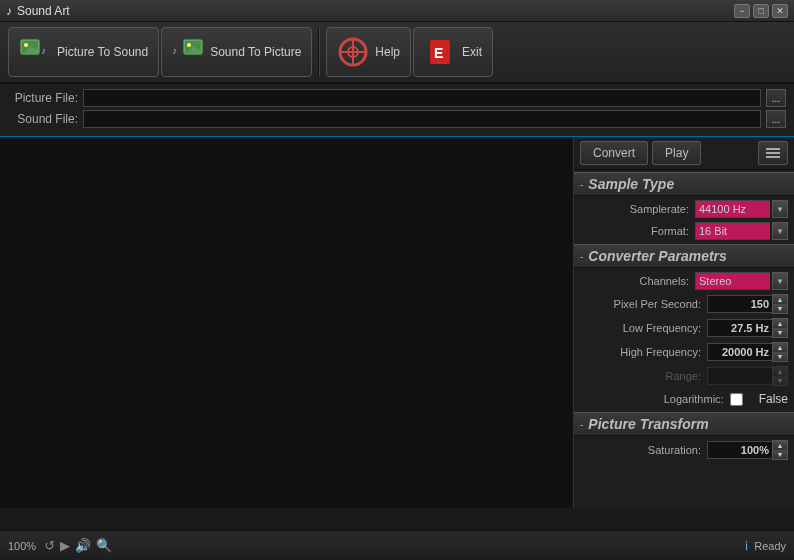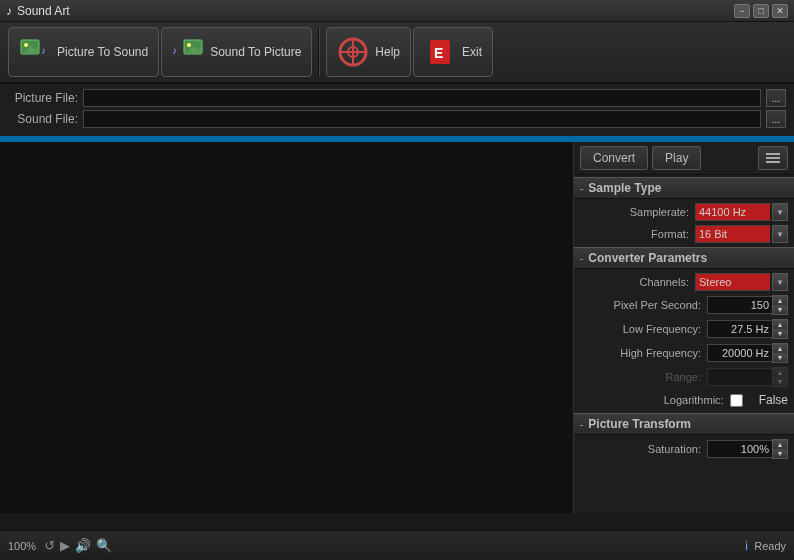--- a/index.html
+++ b/index.html
@@ -84,21 +84,21 @@
       height: 50px;
       background: #111;
       border-right: 1px solid #444;
       margin: 0 4px;
     }
 
     
     #filearea {
       background: #1e1e1e;
       padding: 5px 8px;
-      border-bottom: 6px solid #0369a1;
+      border-bottom: 1px solid #0369a1;
     }
     .file-row {
       display: flex;
       align-items: center;
       margin-bottom: 3px;
       gap: 5px;
     }
     .file-label {
       color: #aaa;
       width: 70px;
@@ -185,22 +185,23 @@
       border-top: 1px solid #555;
       border-bottom: 1px solid #111;
     }
     .section-collapse {
       color: #aaa;
       margin-right: 5px;
       font-size: 10px;
     }
     .section-title {
       color: #bbb;
-      font-size: 12px;
+      font-size: 14px;
       font-weight: bold;
+      font-style: italic;
     }
 
     
     .param-row {
       display: flex;
       align-items: center;
       padding: 2px 6px;
       min-height: 22px;
     }
     .param-label {
@@ -264,21 +265,21 @@
       font-size: 12px;
     }
 
     .select-with-arrow {
       display: flex;
       align-items: center;
     }
     .select-box {
       width: 75px;
       height: 18px;
-      background: #b91c1c;
+      background: #be185d;
       border: 1px solid #444;
       border-right: none;
       color: #ccc;
       font-size: 11px;
       padding: 0 3px;
       display: flex;
       align-items: center;
     }
     .arrow-btn {
       width: 16px;
@@ -302,20 +303,21 @@
       background: #111;
       border: 1px solid #444;
       border-right: none;
       color: #ccc;
       font-size: 11px;
       text-align: right;
       padding: 0 3px;
       display: flex;
       align-items: center;
       justify-content: flex-end;
+      font-weight: bold;
     }
     .spinbox-btns {
       display: flex;
       flex-direction: column;
       border: 1px solid #555;
     }
     .spinbox-btn {
       width: 14px;
       height: 9px;
       background: linear-gradient(180deg, #4a4a4a, #333);

